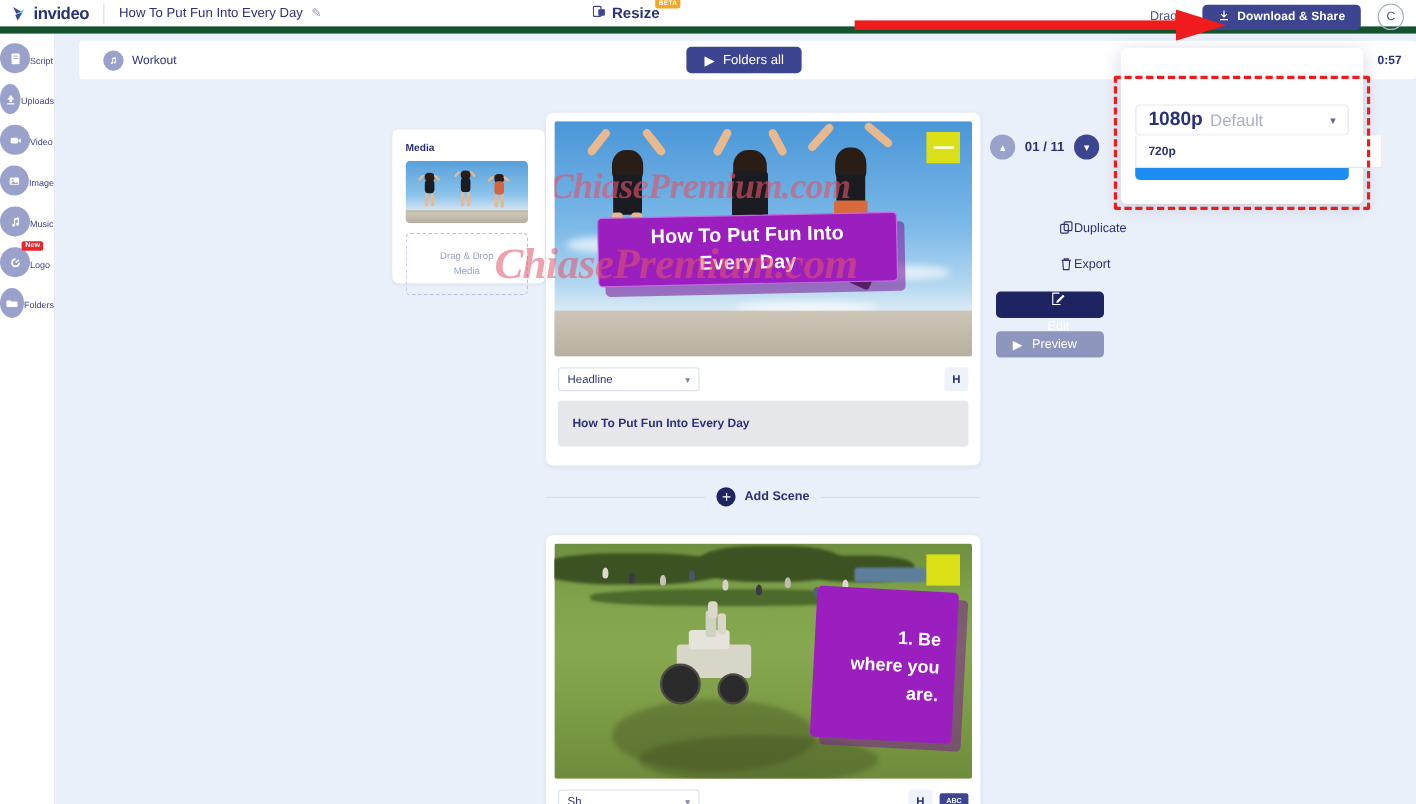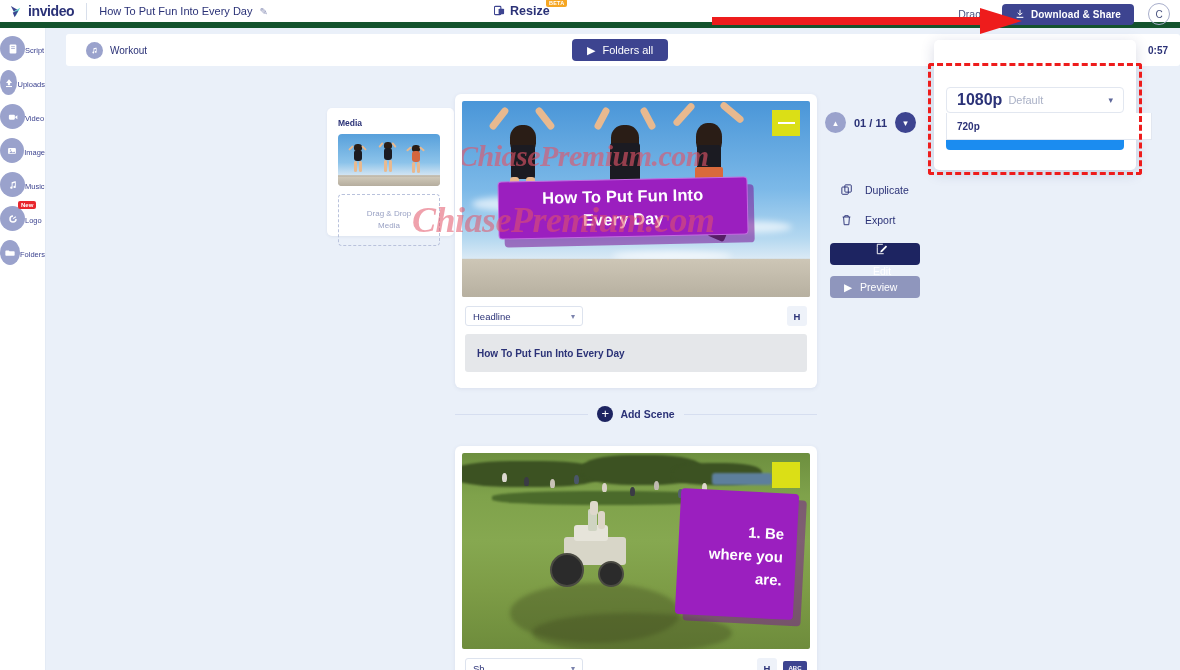--- a/index.html
+++ b/index.html
@@ -197,21 +197,21 @@
 
   
   .nav-row { position: absolute; left: 779px; top: 46px; display: flex; align-items: center; gap: 8px; }
   .nav-circ {
     width: 21px; height: 21px; border-radius: 50%; background: #9aa2cc; color: #fff;
     display: flex; align-items: center; justify-content: center; font-size: 9px; cursor: pointer;
   }
   .nav-circ.dark { background: #3d4490; }
   .nav-txt { font-size: 11px; font-weight: bold; color: #2b3277; }
 
-  .act { position: absolute; left: 794px; display: flex; align-items: flex-end; gap: 12px; cursor: pointer; }
+  .act { position: absolute; left: 836px; display: flex; align-items: flex-end; gap: 0; cursor: pointer; }
   .act-ic { width: 13px; display: flex; justify-content: center; color: #2b3277; }
   .act-lb { font-size: 10.5px; color: #2b3277; font-weight: 500; }
   #actDup { top: 118px; }
   #actDel { top: 148px; }
   .act-btn {
     position: absolute; left: 784px; width: 90px; height: 22px; border-radius: 4px;
     display: flex; align-items: center; gap: 8px; padding-left: 14px; cursor: pointer;
     font-size: 10.5px; font-weight: 500; color: #fff;
   }
   #btnEdit { top: 177px; background: #1d2461; flex-direction: column; }
@@ -230,21 +230,21 @@
   }
   .export-hdr { display: flex; align-items: center; padding: 9px 10px 0 12px; }
   .export-hdr .t { font-size: 9.5px; font-weight: bold; color: #2b3277; display:flex; align-items:center; gap:5px;}
   .export-close { margin-left: auto; color: #b9c0d4; font-size: 11px; cursor: pointer; }
   .qual-sel {
     position: absolute; left: 12px; top: 47px; width: 178px; height: 26px;
     border: 1px solid #e2e7f0; border-radius: 4px; background: #fff;
     display: flex; align-items: center; padding: 0 10px; gap: 6px; cursor: pointer;
   }
   .qual-val { font-size: 16px; font-weight: bold; color: #2b3277; }
-  .qual-def { font-size: 11px; color: #aab1c6; }
+  .qual-def { font-size: 14px; color: #aab1c6; }
   .qual-cv { margin-left: auto; color: #5d679a; font-size: 9px; }
   .qual-opt {
     position: absolute; left: 12px; top: 73px; width: 206px; height: 27px;
     border: 1px solid #e2e7f0; border-top: none; background: #fff;
     display: flex; align-items: center; padding: 0 10px; cursor: pointer;
     font-size: 10px; font-weight: bold; color: #2b3277; z-index: 2;
   }
   .blue-bar {
     position: absolute; left: 12px; top: 100px; width: 178px; height: 10px;
     background: #1b8cf0; border-radius: 0 0 4px 4px;

